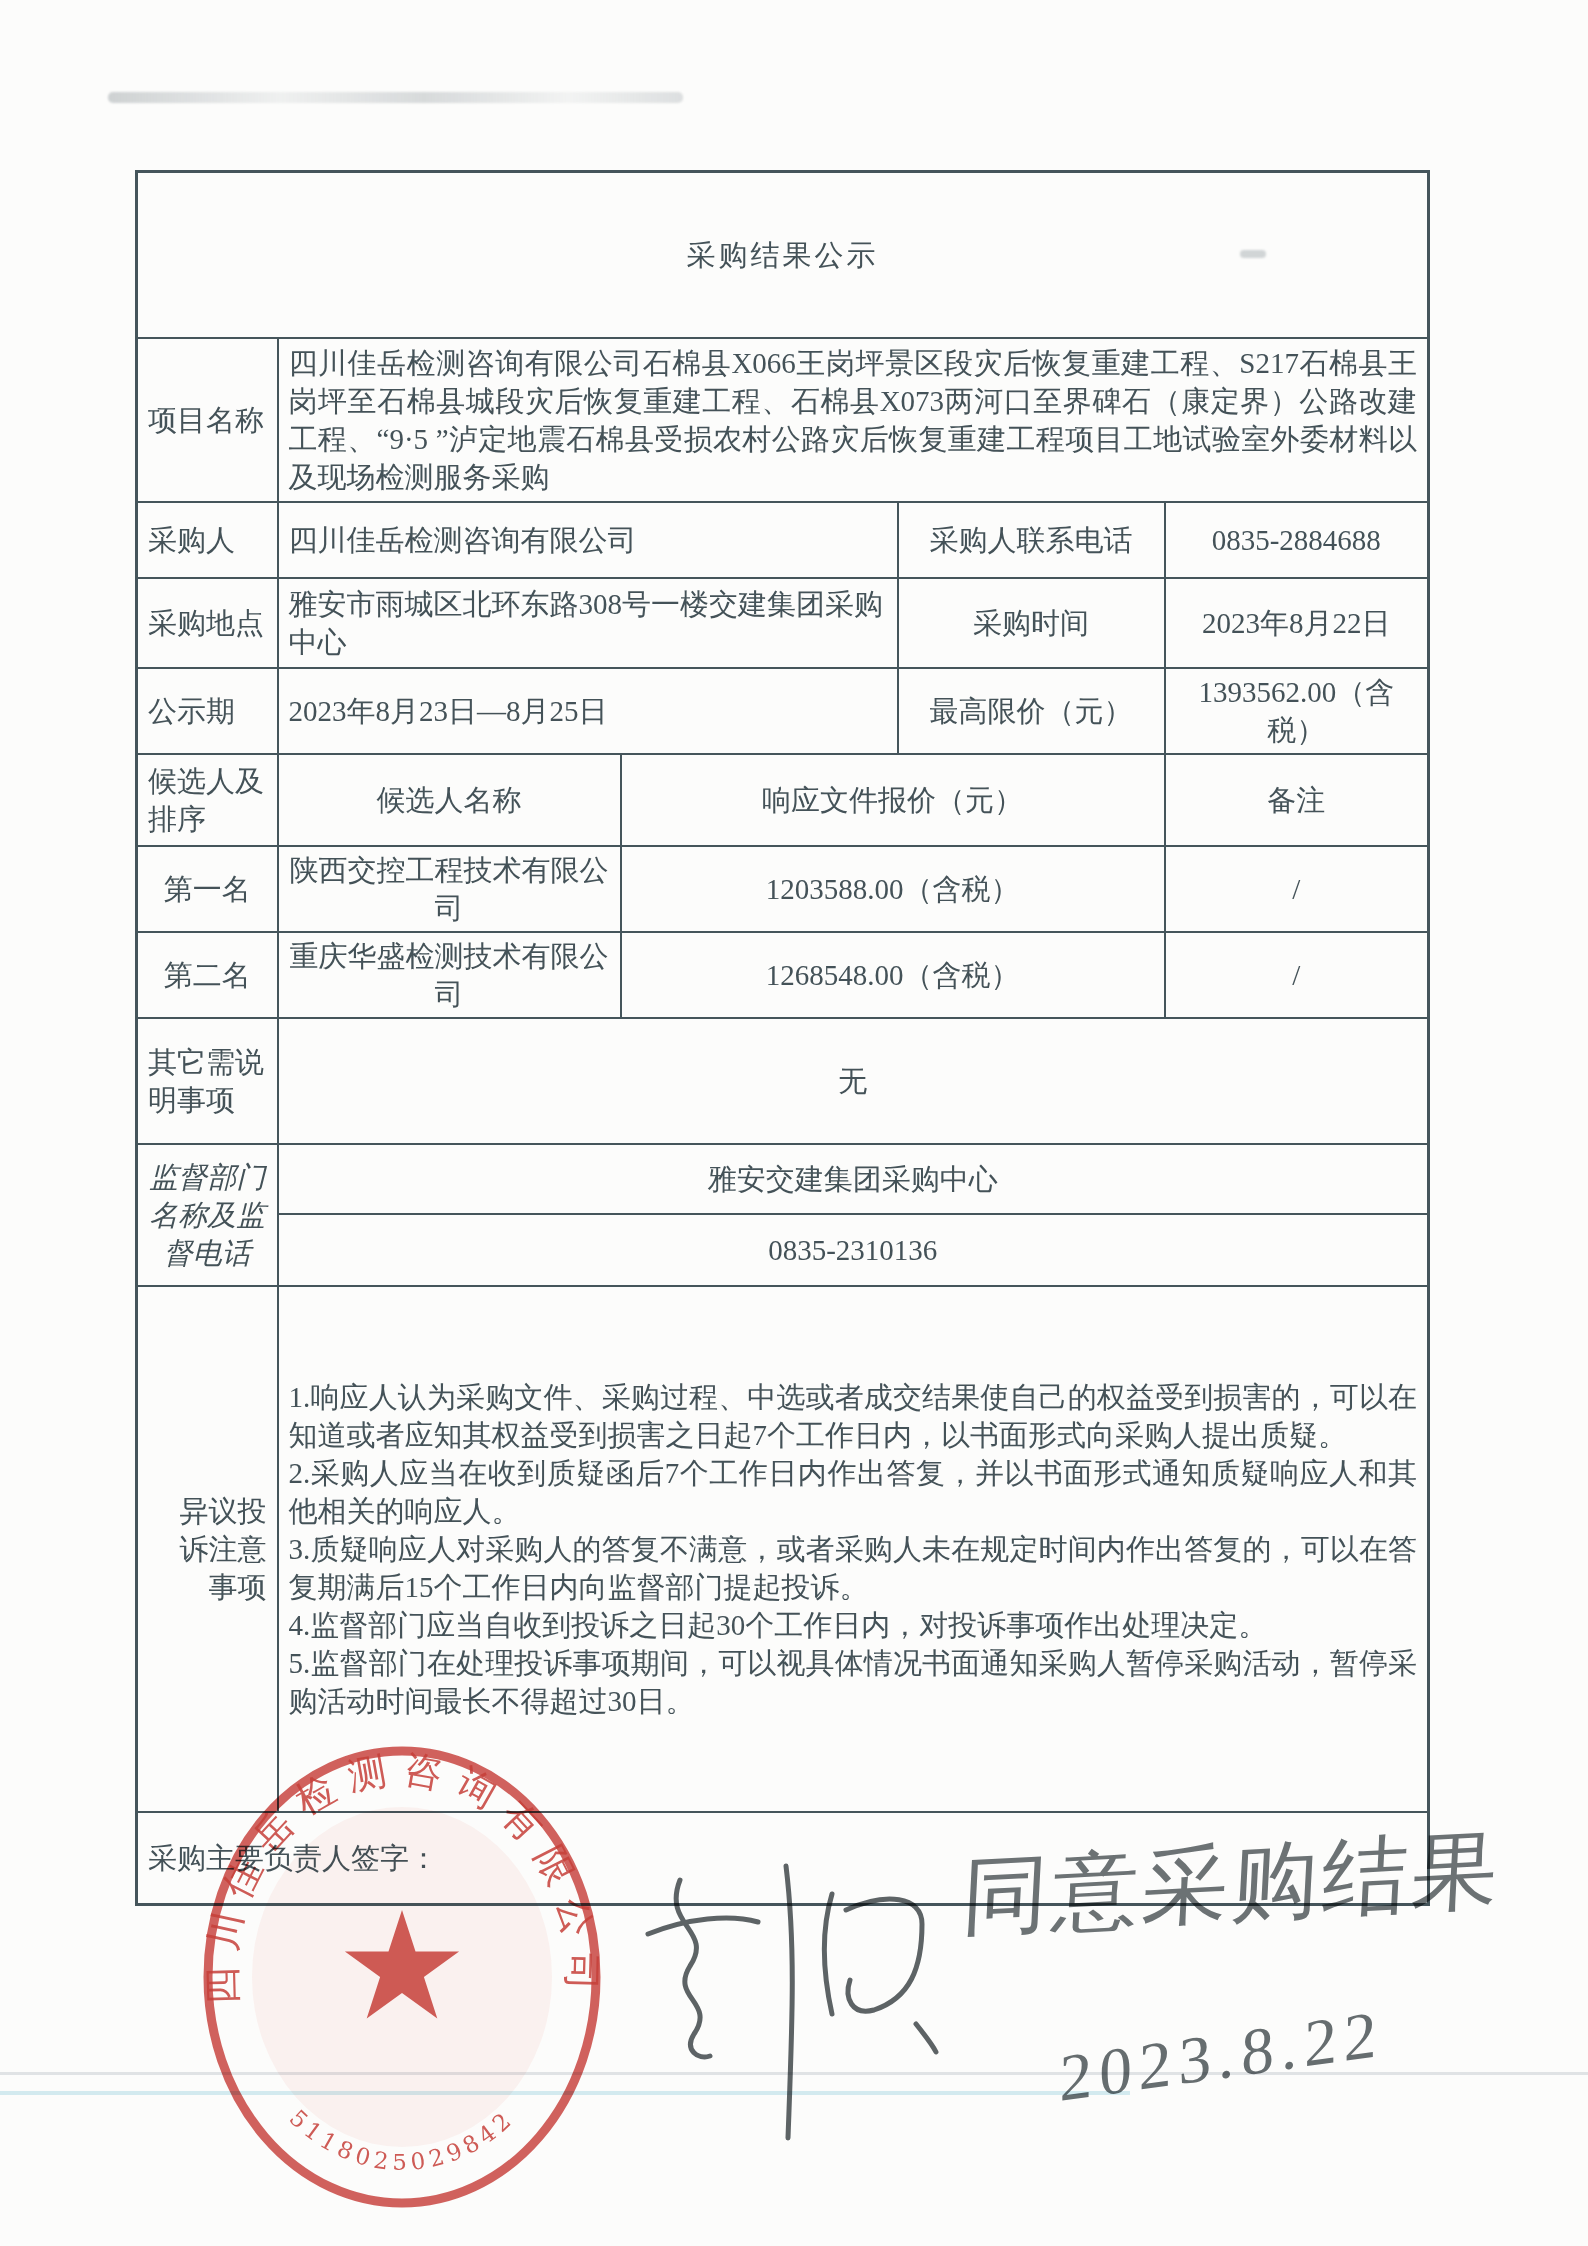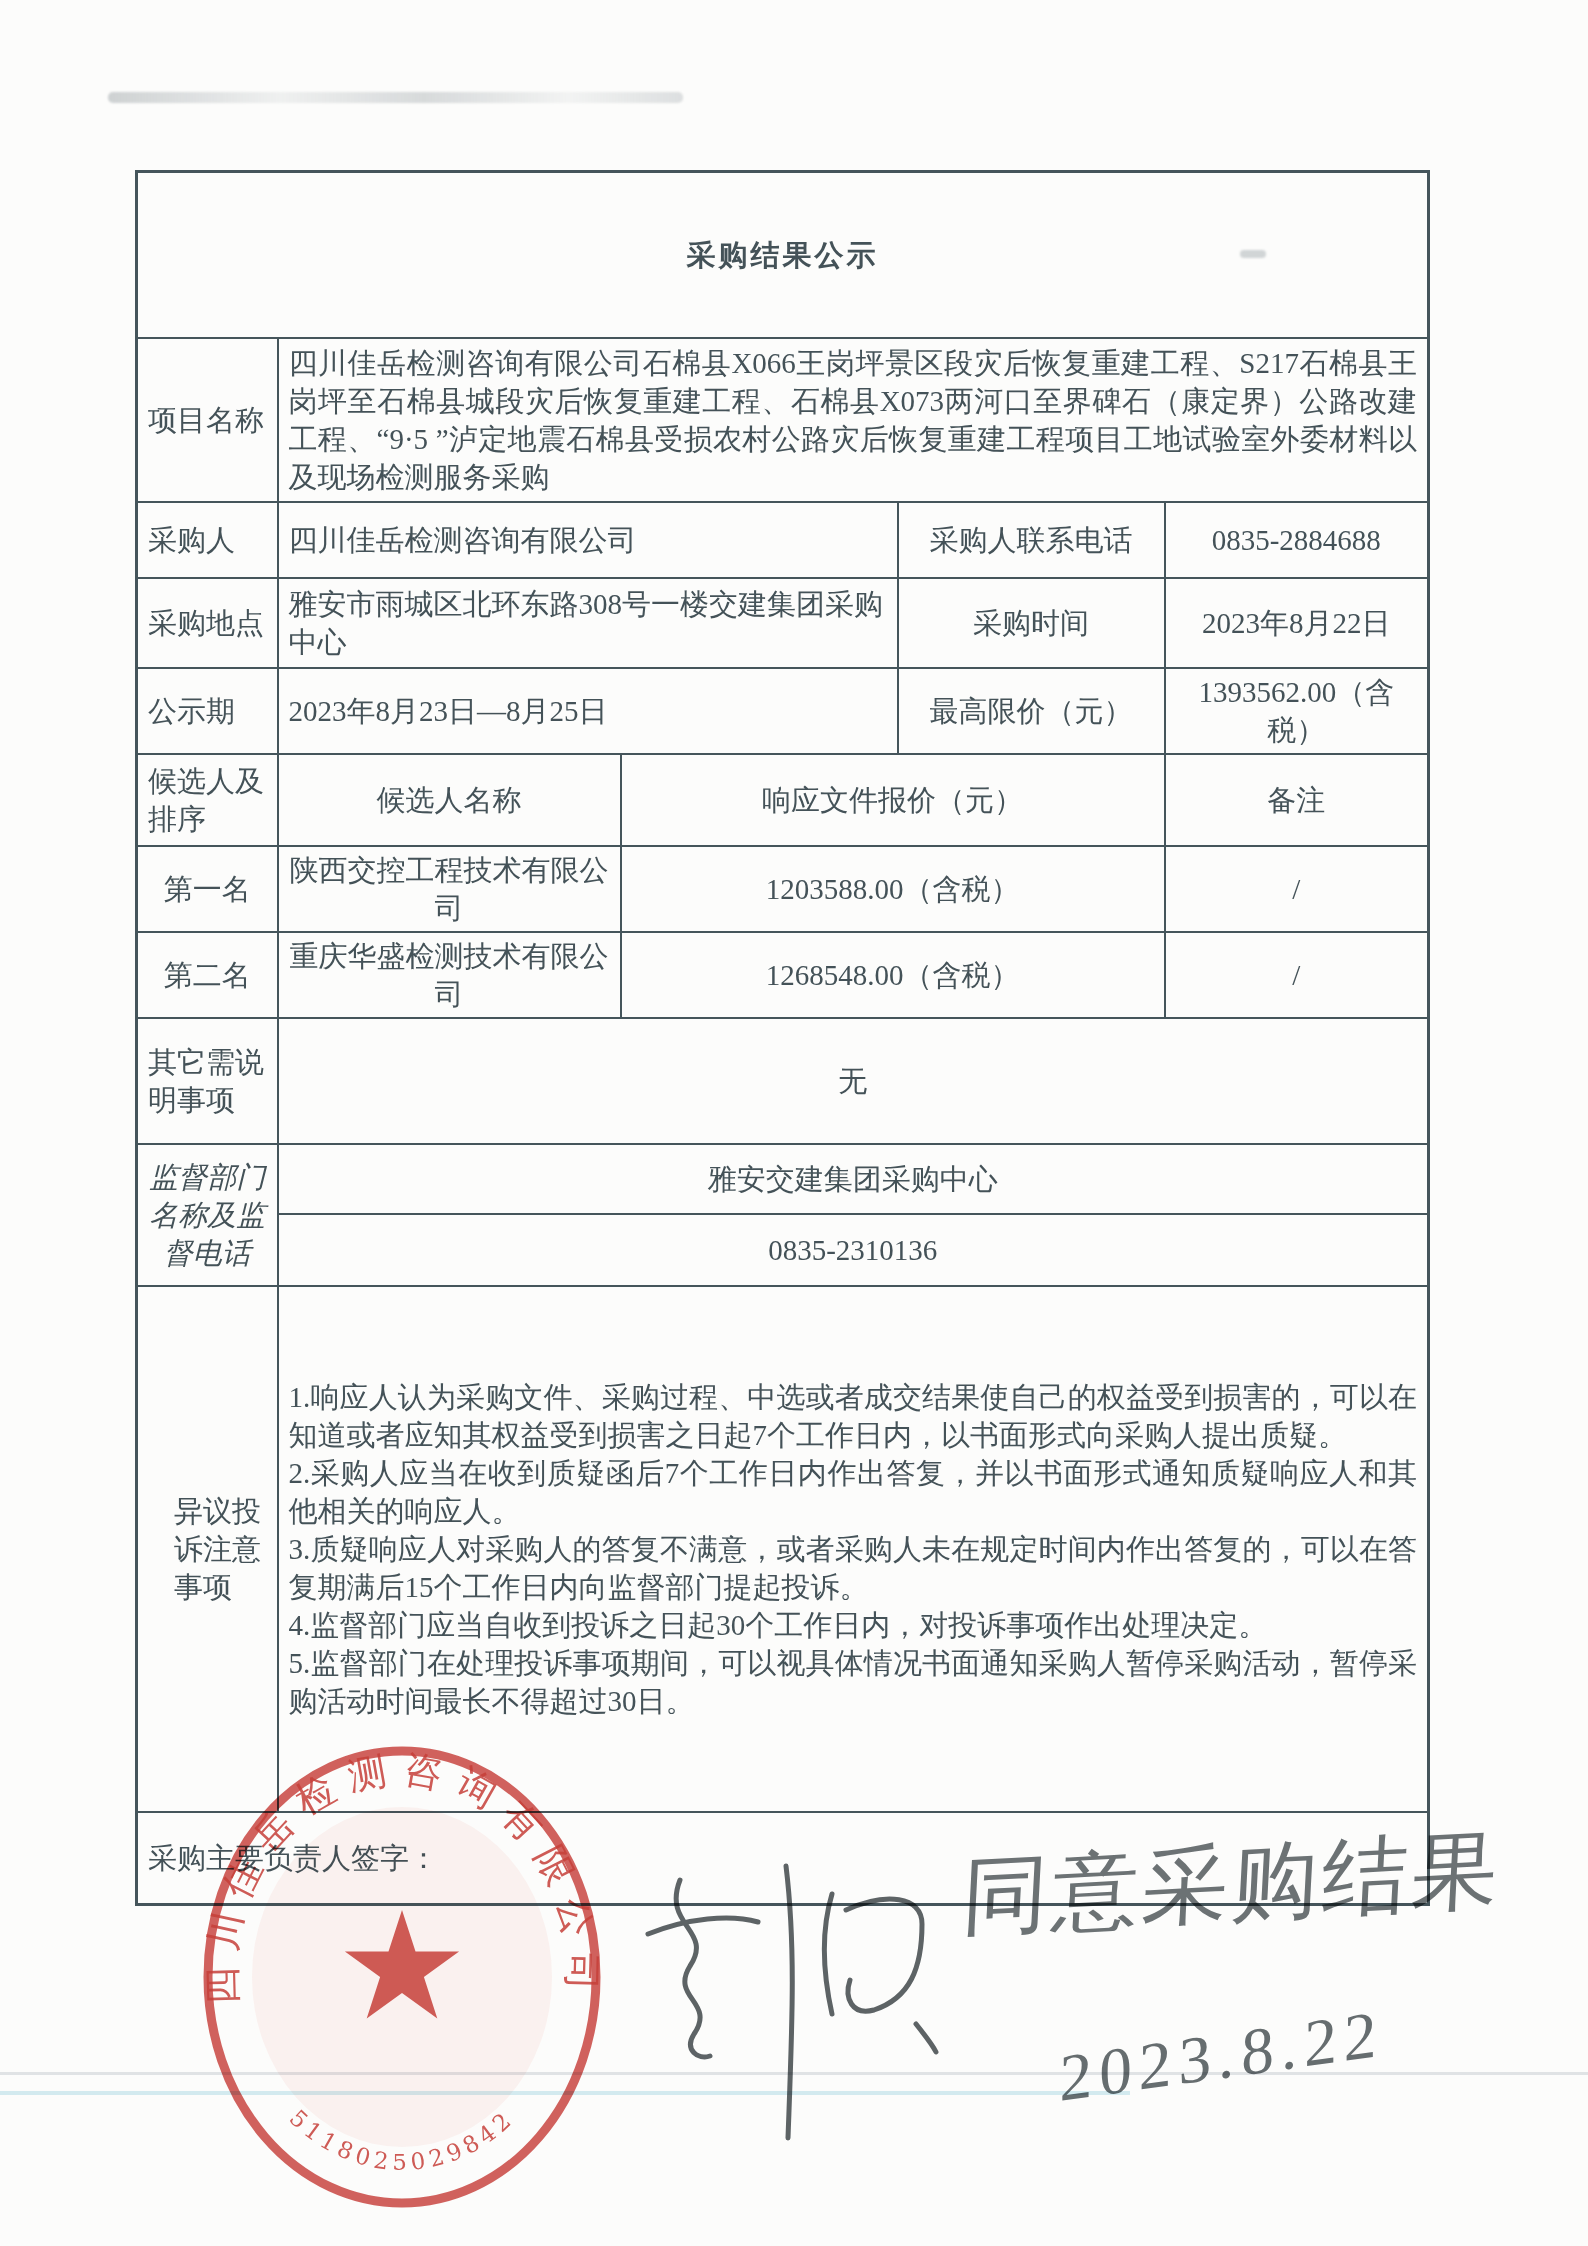--- a/index.html
+++ b/index.html
@@ -50,21 +50,21 @@
   .r-pub      td { height:66px; }
   .r-candhead td { height:92px; }
   .r-cand     td { height:86px; }
   .r-other    td { height:126px; }
   .r-supname  td { height:70px; }
   .r-supphone td { height:72px;margin-left:35px; }
   .r-objection td { height:526px;margin-top:27px; }
   .r-sign     td { height:93px; }
 
   .doc-title {
-    text-align:center; font-size:37px; font-weight:700; letter-spacing:3px; color:#4a575c;
+    text-align:center; font-size:37px; font-weight:400; letter-spacing:3px; color:#4a575c;
   }
   .project-val { text-align:justify; line-height:41px; padding:6px 14px; }
   .objection-cell { padding:10px 16px; }
   .objection-cell div { text-align:justify; }
   .remark-slash { font-size:34px; }
 
   
   .stamp {
     position:absolute; left:200px; top:1743px; width:404px; height:468px;
     mix-blend-mode:multiply; pointer-events:none;
@@ -163,21 +163,21 @@
 
     <tr class="r-supname">
       <td class="lab c" rowspan="2" style="text-align:center;font-style:italic;">监督部门名称及监督电话</td>
       <td colspan="4" class="c">雅安交建集团采购中心</td>
     </tr>
     <tr class="r-supphone">
       <td colspan="4" class="c">0835-2310136</td>
     </tr>
 
     <tr class="r-objection">
-      <td class="lab c" style="text-align:left;padding-left:36px;">异议投诉注意事项</td>
+      <td class="lab c" style="text-align:right;padding-left:36px;">异议投诉注意事项</td>
       <td colspan="4" class="objection-cell">
         <div>1.响应人认为采购文件、采购过程、中选或者成交结果使自己的权益受到损害的，可以在知道或者应知其权益受到损害之日起7个工作日内，以书面形式向采购人提出质疑。</div>
         <div>2.采购人应当在收到质疑函后7个工作日内作出答复，并以书面形式通知质疑响应人和其他相关的响应人。</div>
         <div>3.质疑响应人对采购人的答复不满意，或者采购人未在规定时间内作出答复的，可以在答复期满后15个工作日内向监督部门提起投诉。</div>
         <div>4.监督部门应当自收到投诉之日起30个工作日内，对投诉事项作出处理决定。</div>
         <div>5.监督部门在处理投诉事项期间，可以视具体情况书面通知采购人暂停采购活动，暂停采购活动时间最长不得超过30日。</div>
       </td>
     </tr>
 
     <tr class="r-sign">

